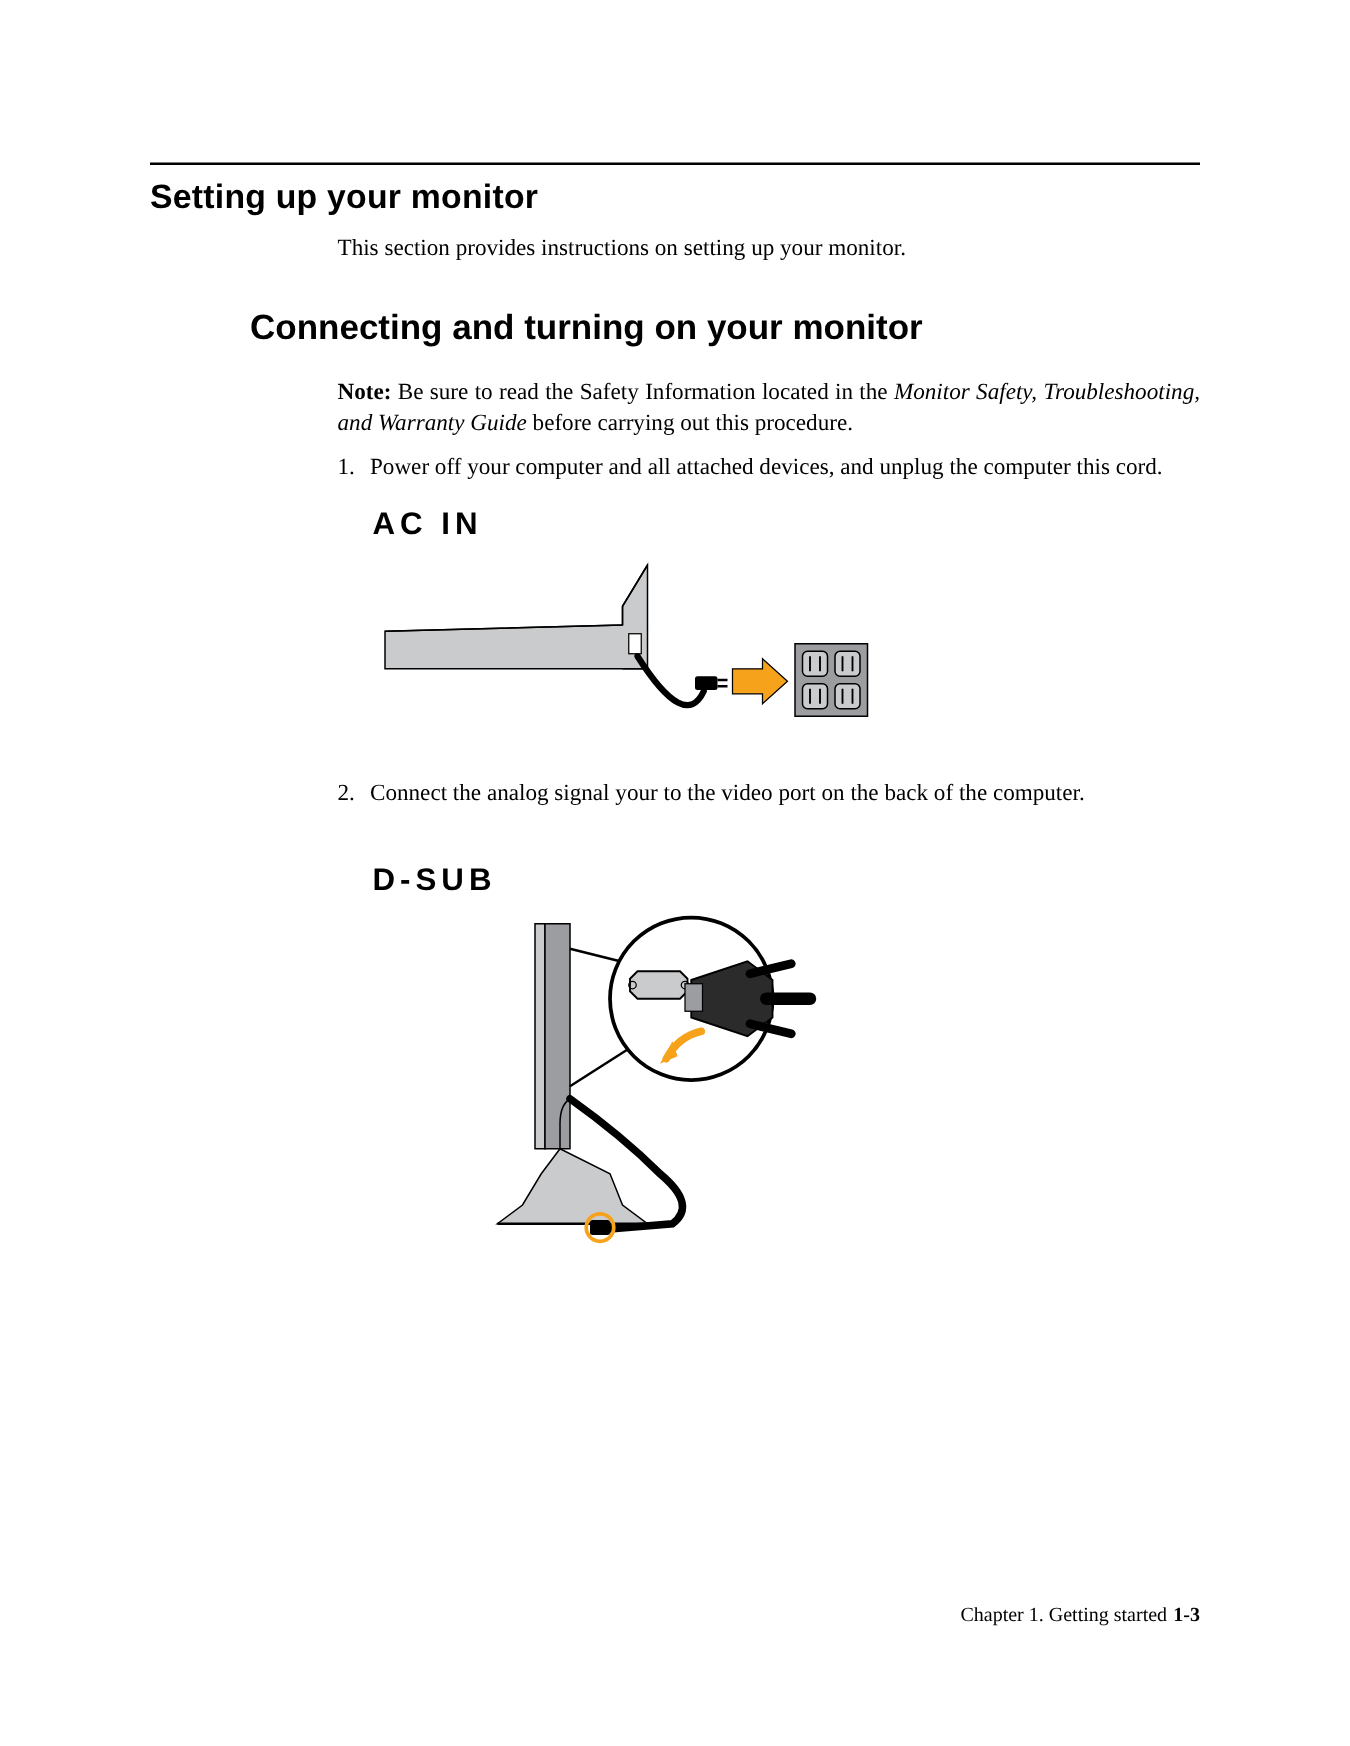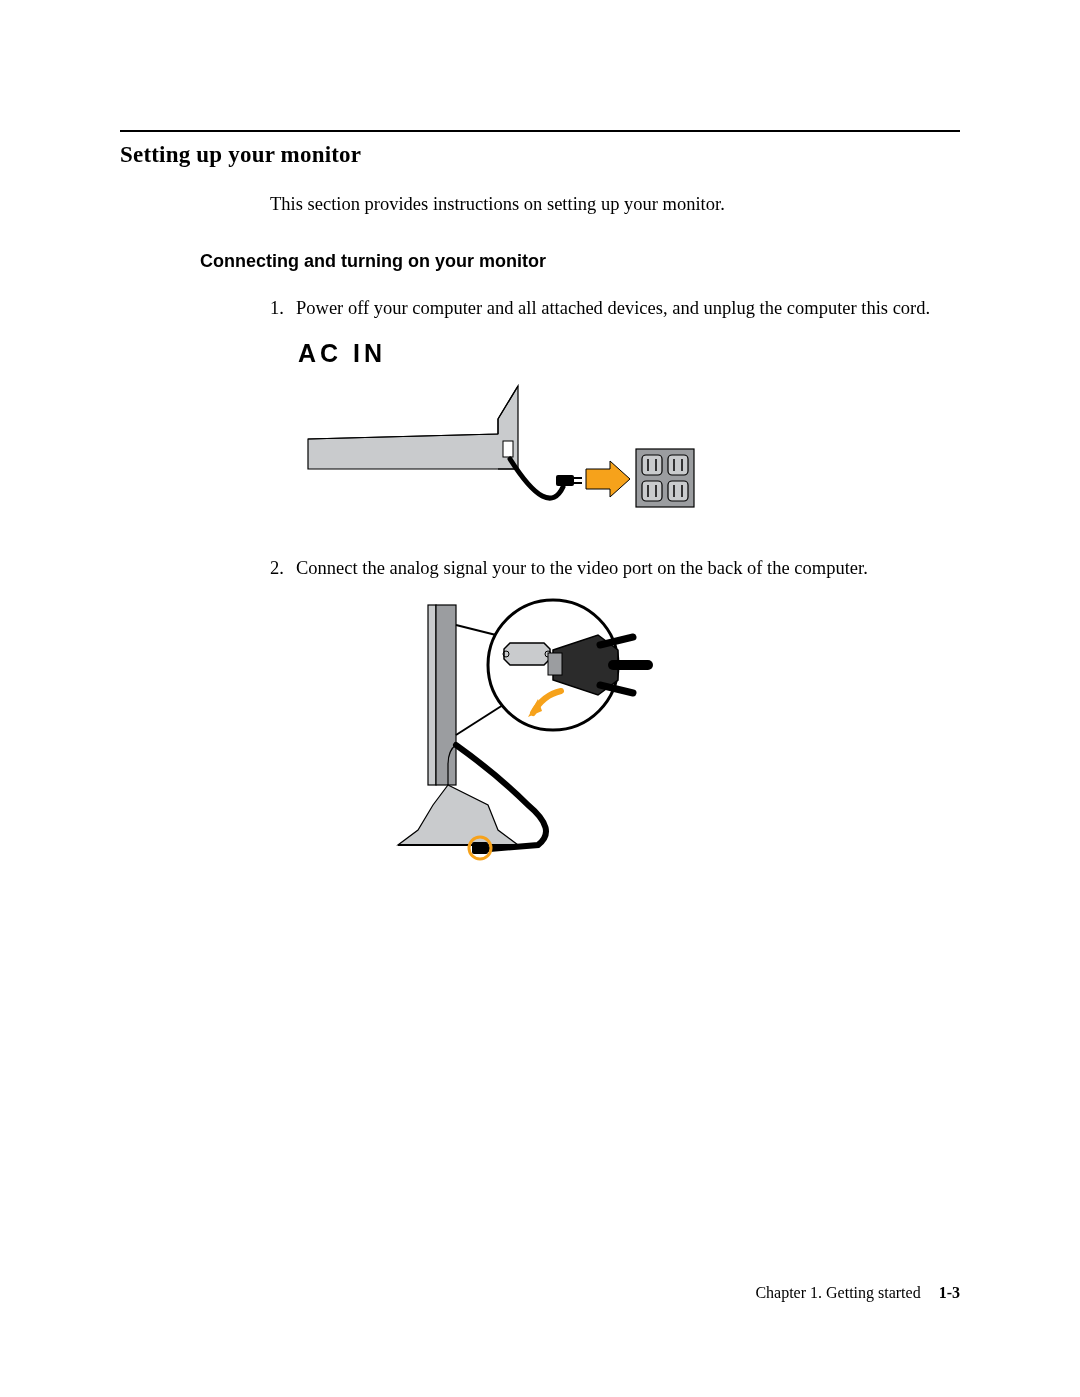--- a/index.html
+++ b/index.html
@@ -12,35 +12,35 @@
     color: #000;
   }
   .page {
     padding: 130px 120px 0 120px;
   }
   .hr {
     border-top: 2px solid #000;
     margin-bottom: 10px;
   }
   .h1 {
-    font-family: Liberation Serif, serif;
+    font-family: Liberation Sans, sans-serif;
     font-weight: bold;
-    font-size: 23px;
-    margin-bottom: 26px;
+    font-size: 27px;
+    margin-bottom: 16px;
     letter-spacing: 0.2px;
   }
   .intro {
     font-size: 18.5px;
     margin-left: 150px;
     margin-bottom: 36px;
   }
   .h2 {
     font-family: Arial, Helvetica, sans-serif;
     font-weight: bold;
-    font-size: 18px;
+    font-size: 28px;
     margin-left: 80px;
     margin-bottom: 24px;
   }
   .body-block {
     margin-left: 150px;
     font-size: 18.5px;
     line-height: 1.35;
   }
   .note-para {
     text-align: justify;
@@ -66,35 +66,38 @@
     margin-left: 28px;
     margin-bottom: 40px;
   }
   .step2-block { margin-top: 40px; }
   .footer {
     position: absolute;
     bottom: 95px;
     right: 120px;
     font-size: 16px;
   }
-  .footer .pagenum { font-weight: bold; margin-left: 14px; }
+  .footer .pagenum { font-weight: bold; margin-left: 1px; }
 </style>
 </head>
 <body>
 
 <div class="page">
   <div class="hr"></div>
 
   <div class="h1">Setting up your monitor</div>
 
   <div class="intro">This section provides instructions on setting up your monitor.</div>
 
   <div class="h2">Connecting and turning on your monitor</div>
 
   <div class="body-block">
+    <p class="note-para">
+      <span class="note-lead">Note:</span><span> Be sure to read the Safety Information located in the </span><span class="ital">Monitor Safety, Troubleshooting, and Warranty Guide</span><span> before carrying out this procedure.</span>
+    </p>
 
     <div class="step">
       <div class="step-num">1.</div>
       <div class="step-text">Power off your computer and all attached devices, and unplug the computer this cord.</div>
     </div>
 
     <div class="fig-label">AC IN</div>
 
     <div class="figure">
       <svg width="400" height="130" viewBox="0 0 400 130">
@@ -135,20 +138,21 @@
       </svg>
     </div>
 
     <div class="step2-block">
       <div class="step">
         <div class="step-num">2.</div>
         <div class="step-text">Connect the analog signal your to the video port on the back of the computer.</div>
       </div>
 
 
+      <div class="fig-label" style="margin-top:40px">D-SUB</div>
 
       <div class="figure">
         <svg width="380" height="280" viewBox="0 0 380 280">
 
           <rect x="130" y="10" width="8" height="180" fill="#c9cbcd" stroke="#000" stroke-width="1.2"></rect>
           <rect x="138" y="10" width="20" height="180" fill="#9b9da0" stroke="#000" stroke-width="1.2"></rect>
 
           <polygon points="100,250 220,250 200,235 190,210 150,190 135,210 120,235" fill="#c9cbcd" stroke="#000" stroke-width="1.2"></polygon>
           <line x1="100" y1="250" x2="220" y2="250" stroke="#000" stroke-width="2"></line>
           <path d="M150 190 L150 170 Q150 155 158 150" fill="none" stroke="#000" stroke-width="1.2"></path>

